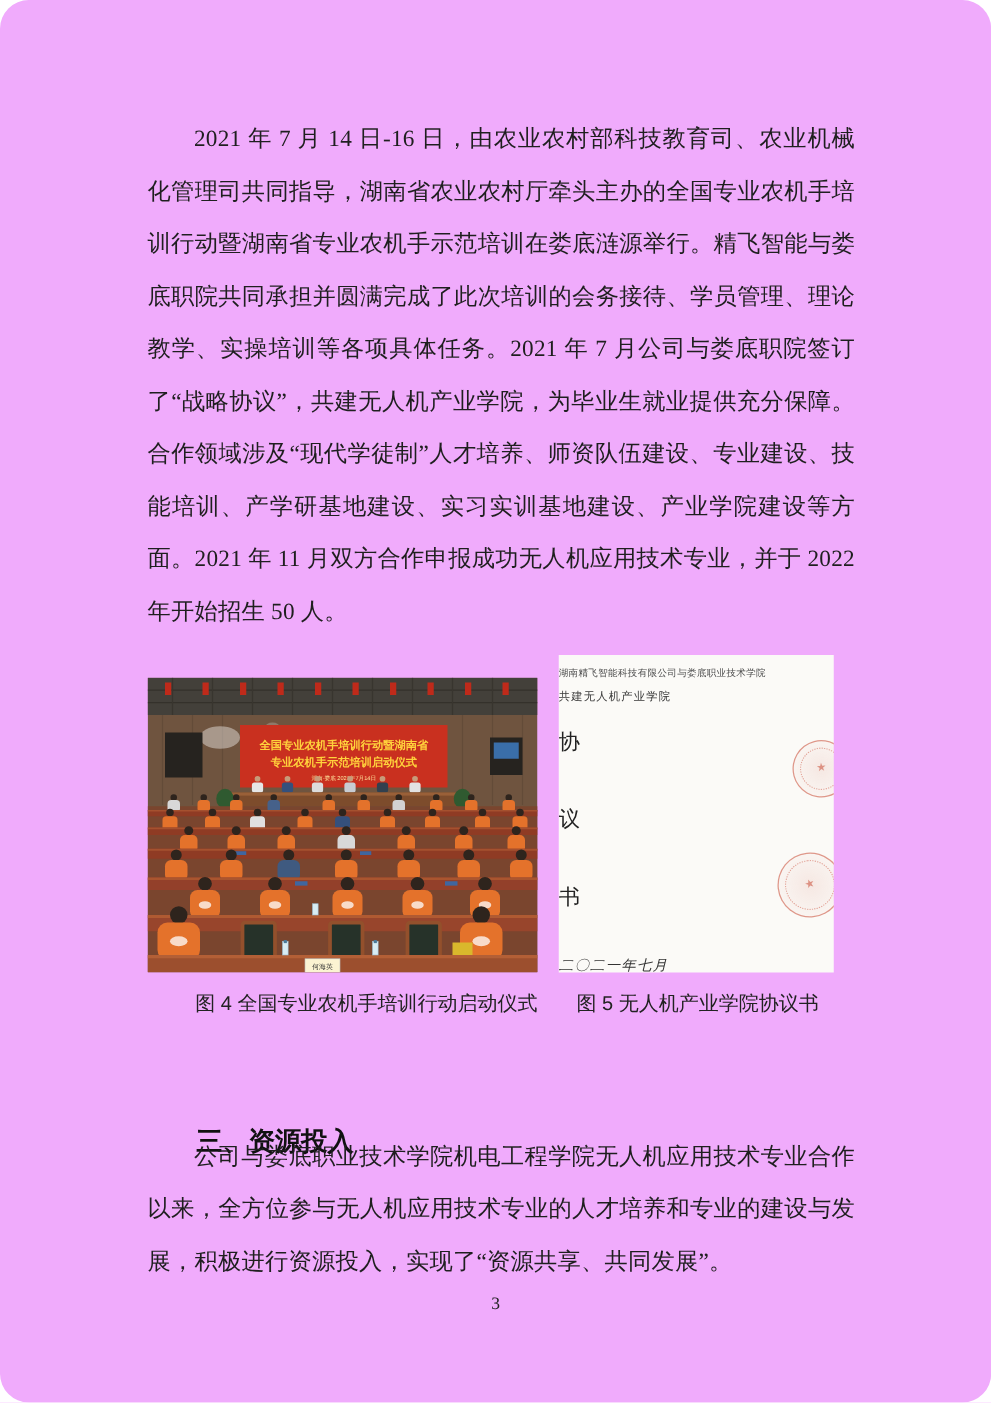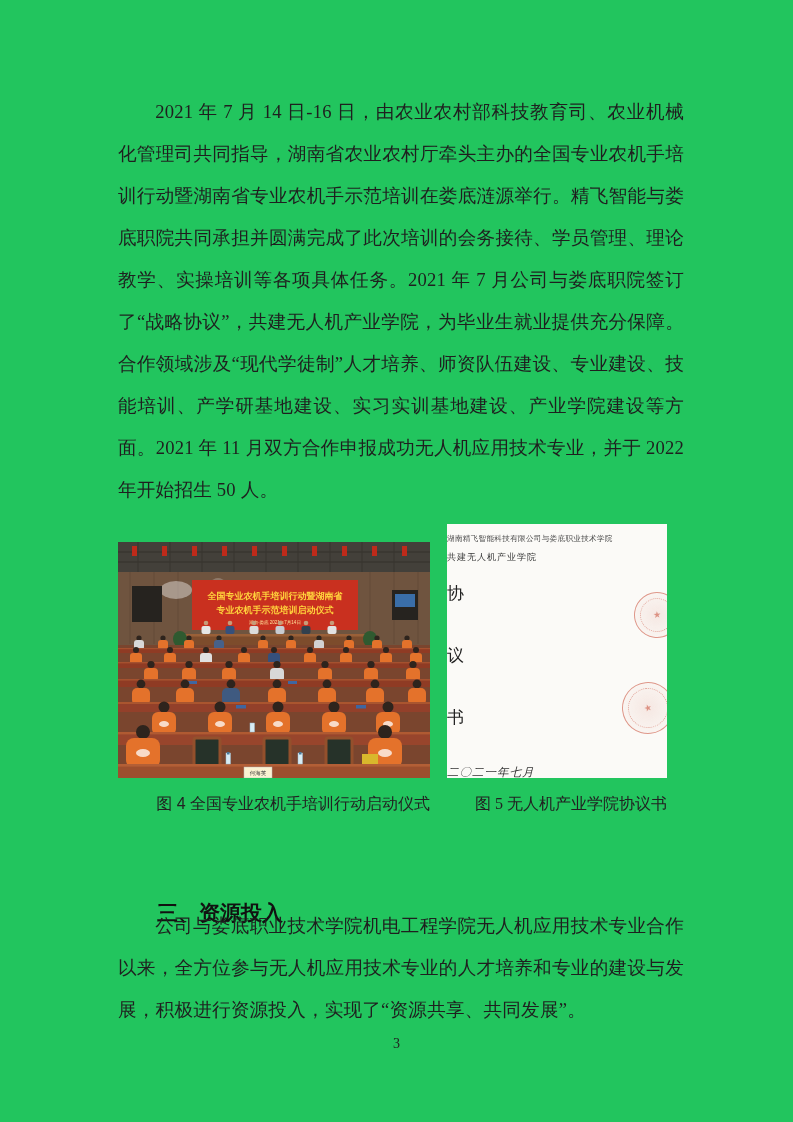--- a/index.html
+++ b/index.html
@@ -1,24 +1,25 @@
 <!DOCTYPE html>
 <html><head>
 <meta charset="utf-8">
 <style>
   * { margin: 0; padding: 0; box-sizing: border-box; }
   html, body { background: #ffffff; }
   .page {
     position: relative;
     width: 793px;
     height: 1122px;
-    background: #22c55e;
+    background: #f0abfc;
     overflow: hidden;
     font-family: "Liberation Serif", serif;
     color: #1f1f1f;
+    border-radius: 23px;
   }
   .body-para {
     position: absolute;
     left: 118px;
     width: 566px;
     font-size: 18.6px;
     line-height: 42px;
     text-align: justify;
     text-indent: 2em;
     color: #1f1f1f;
@@ -86,21 +87,21 @@
   .caption {
     position: absolute;
     top: 793px;
     font-family: "Liberation Sans", sans-serif;
     font-size: 16px;
     color: #222;
     text-align: right;
     line-height: 22px;
   }
   .caption-fig4 { left: 118px; width: 312px; }
-  .caption-fig5 { left: 447px; width: 220px; font-family: Liberation Serif, serif; }
+  .caption-fig5 { left: 435px; width: 220px; }
   .page-number {
     position: absolute;
     left: 0;
     top: 1036px;
     width: 100%;
     text-align: center;
     font-size: 14px;
     color: #222;
   }
 </style>

